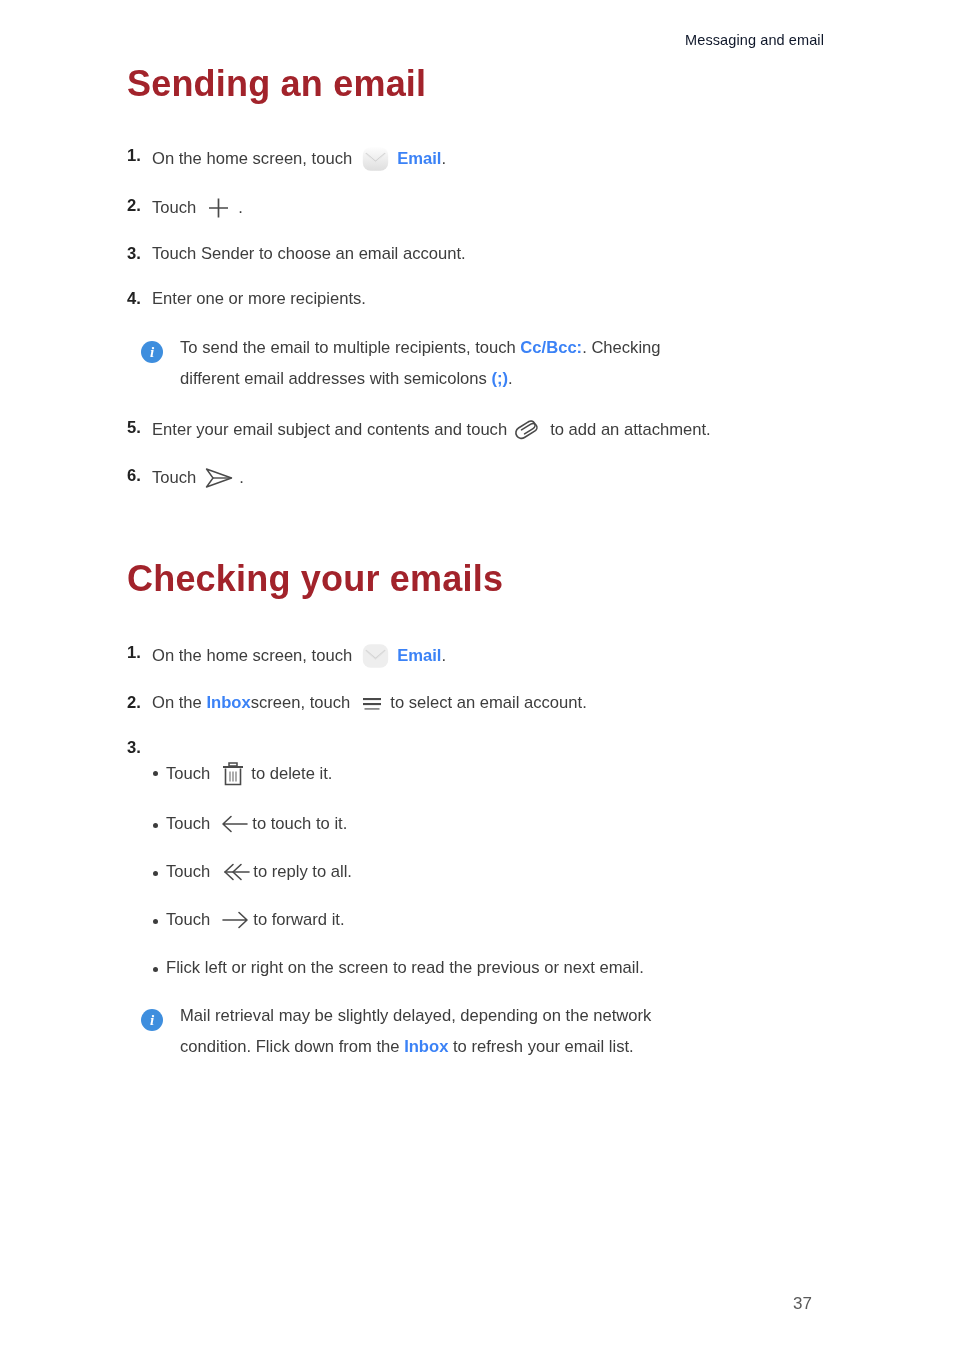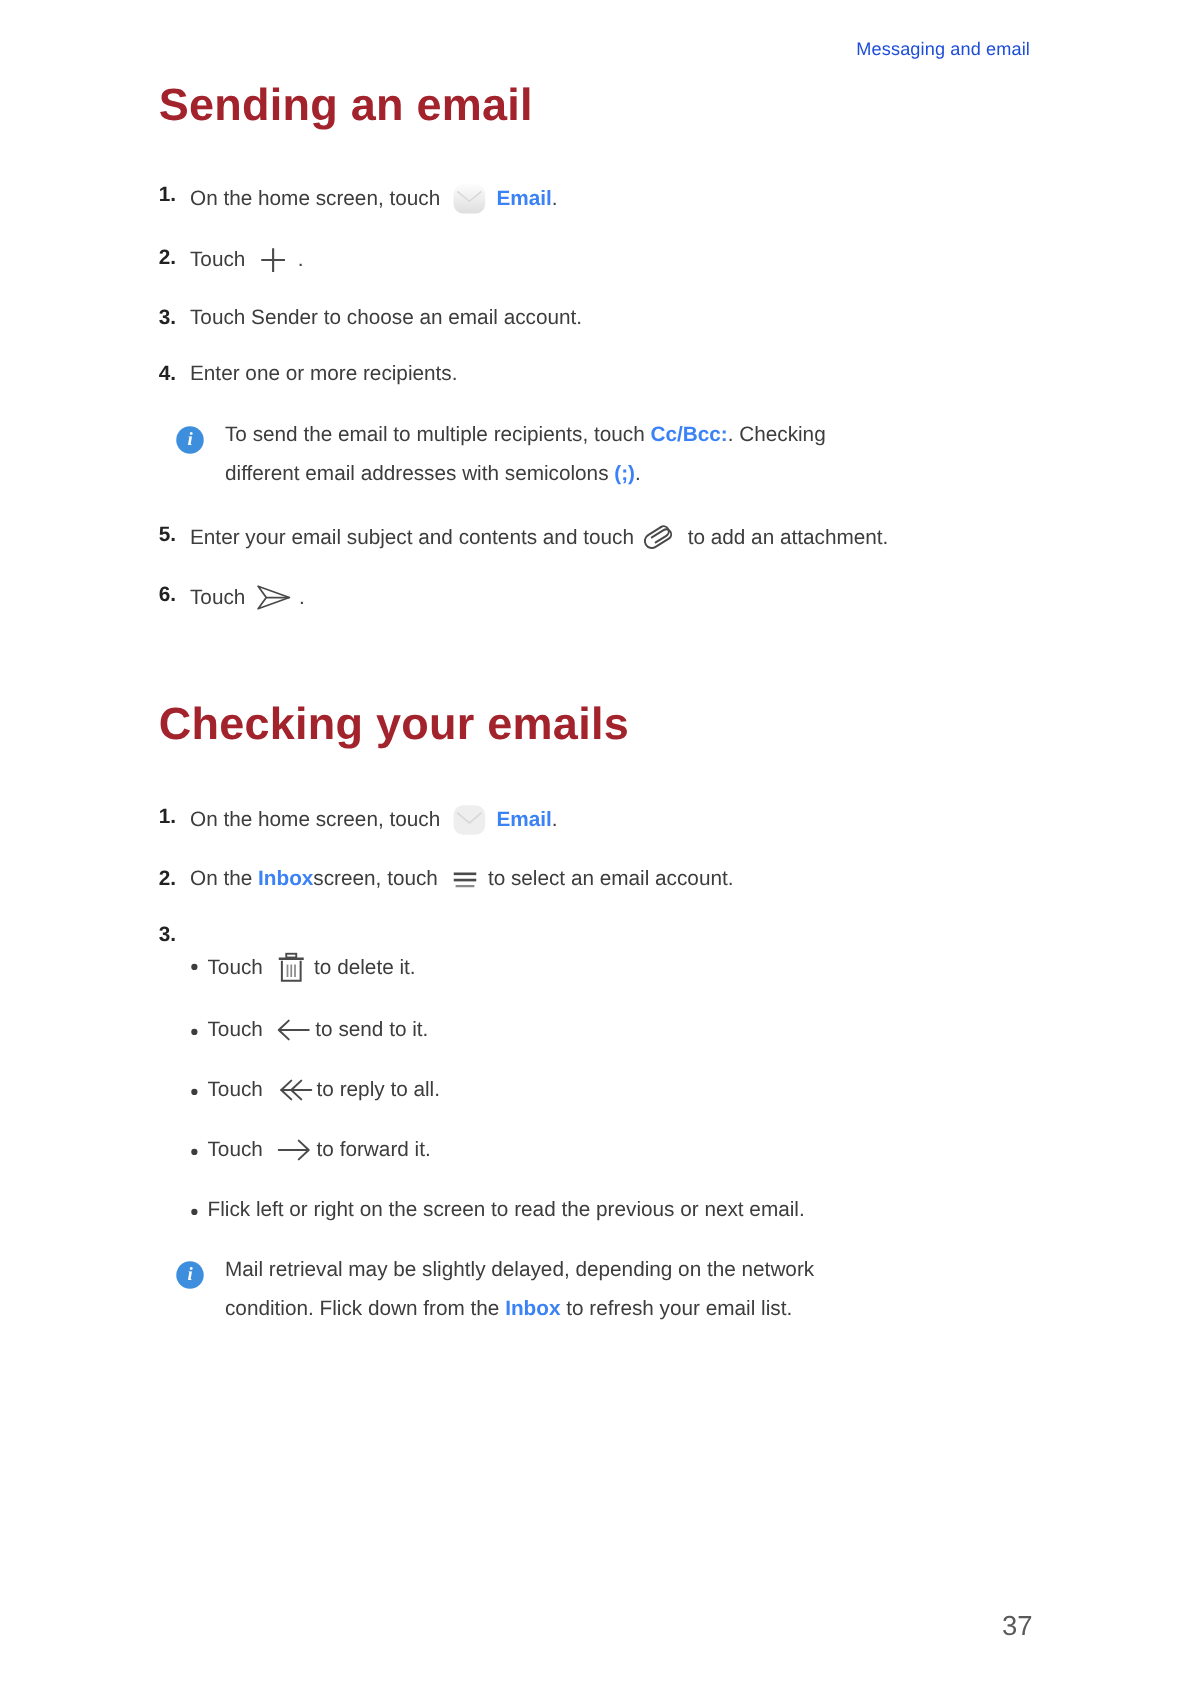--- a/index.html
+++ b/index.html
@@ -23,21 +23,21 @@
     height: 1352px;
     overflow: hidden;
   }
 
   
   .running-header {
     position: absolute;
     top: 32px;
     right: 130px;
     font-size: 14.5px;
-    color: #1d4ed8;
+    color: #0f172a;
     letter-spacing: 0.1px;
   }
 
   
   .content {
     position: absolute;
     left: 127px;
     top: 62px;
     width: 700px;
   }
@@ -159,23 +159,23 @@
   .ic-trash  { width: 24px; height: 26px; margin: 0 6px 0 11px; }
   .ic-arrow  { width: 31px; height: 22px; margin: 0 2px 0 9px; }
   .ic-arrow2 { width: 33px; height: 22px; margin: 0 1px 0 9px; }
   .ic-fwd    { width: 31px; height: 22px; margin: 0 2px 0 10px; }
 
   .sp-l { margin-left: 4px; }
 
   
   .page-number {
     position: absolute;
-    right: 128px;
+    right: 142px;
     bottom: 38px;
-    font-size: 22px;
+    font-size: 17px;
     color: #5a5a5a;
   }
 </style>
 </head>
 <body>
 
 <div class="page">
 
   <div class="running-header">Messaging and email</div>
 
@@ -318,21 +318,21 @@
         <span>to delete it.</span>
       </li>
 
       <li class="bullet">
         <span>Touch</span>
         <span class="icon ic-arrow">
           <svg viewBox="0 0 31 22" width="31" height="22">
             <path d="M28 11 L4 11 M12 3.5 L4 11 L12 18.5" fill="none" stroke="#4a4a4a" stroke-width="1.6" stroke-linecap="round" stroke-linejoin="round"></path>
           </svg>
         </span>
-        <span>to send to it.</span>
+        <span>to touch to it.</span>
       </li>
 
       <li class="bullet">
         <span>Touch</span>
         <span class="icon ic-arrow2">
           <svg viewBox="0 0 33 22" width="33" height="22">
             <path d="M30 11 L6 11" fill="none" stroke="#4a4a4a" stroke-width="1.6" stroke-linecap="round"></path>
             <path d="M14 3.5 L6 11 L14 18.5" fill="none" stroke="#4a4a4a" stroke-width="1.6" stroke-linecap="round" stroke-linejoin="round"></path>
             <path d="M22 3.5 L14 11 L22 18.5" fill="none" stroke="#4a4a4a" stroke-width="1.6" stroke-linecap="round" stroke-linejoin="round"></path>
           </svg>

